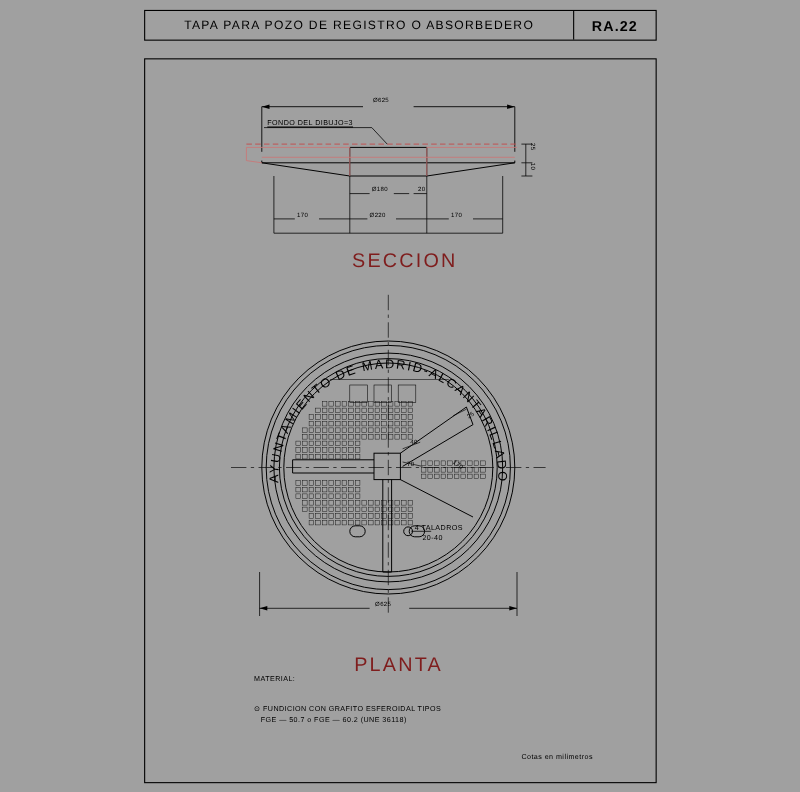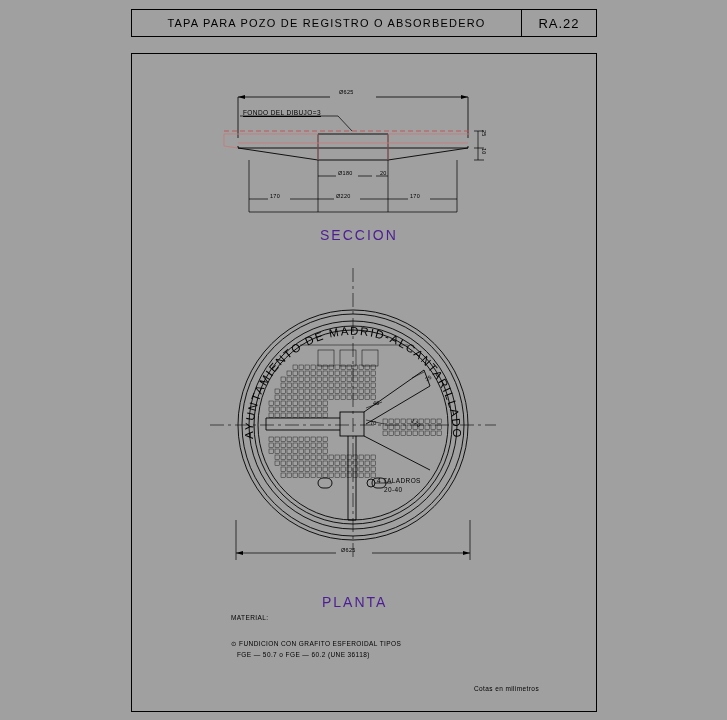--- a/index.html
+++ b/index.html
@@ -15,31 +15,31 @@
   .titleblock{
     position:absolute;left:131px;top:9px;width:466px;height:28px;
     border:1px solid #000;box-sizing:border-box;display:flex;
   }
   .titleblock .tb-main{
     flex:1;display:flex;align-items:center;justify-content:center;
     font-size:11px;letter-spacing:1.2px;color:#000;white-space:nowrap;
   }
   .titleblock .tb-code{
     width:74px;border-left:1px solid #000;display:flex;align-items:center;
-    justify-content:center;font-size:13px;letter-spacing:1px;color:#000;
+    justify-content:center;font-size:13px;letter-spacing:1px;color:#000;font-weight:bold;
   }
 
   
   .frame{
     position:absolute;left:131px;top:53px;width:466px;height:659px;
     border:1px solid #000;box-sizing:border-box;
   }
 
   .view-title{
-    position:absolute;color:#4c1d95;font-size:14px;letter-spacing:2px;
+    position:absolute;color:#7f1d1d;font-size:18px;letter-spacing:2px;
   }
   .note{position:absolute;color:#000;font-size:6.5px;letter-spacing:.4px;}
   .dim{font-size:5.5px;letter-spacing:.3px;color:#000;position:absolute;}
 
   svg{position:absolute;left:0;top:0;overflow:visible;}
   text{font-family:"Liberation Sans", sans-serif;fill:#000;}
 </style>
 </head>
 <body>
 

